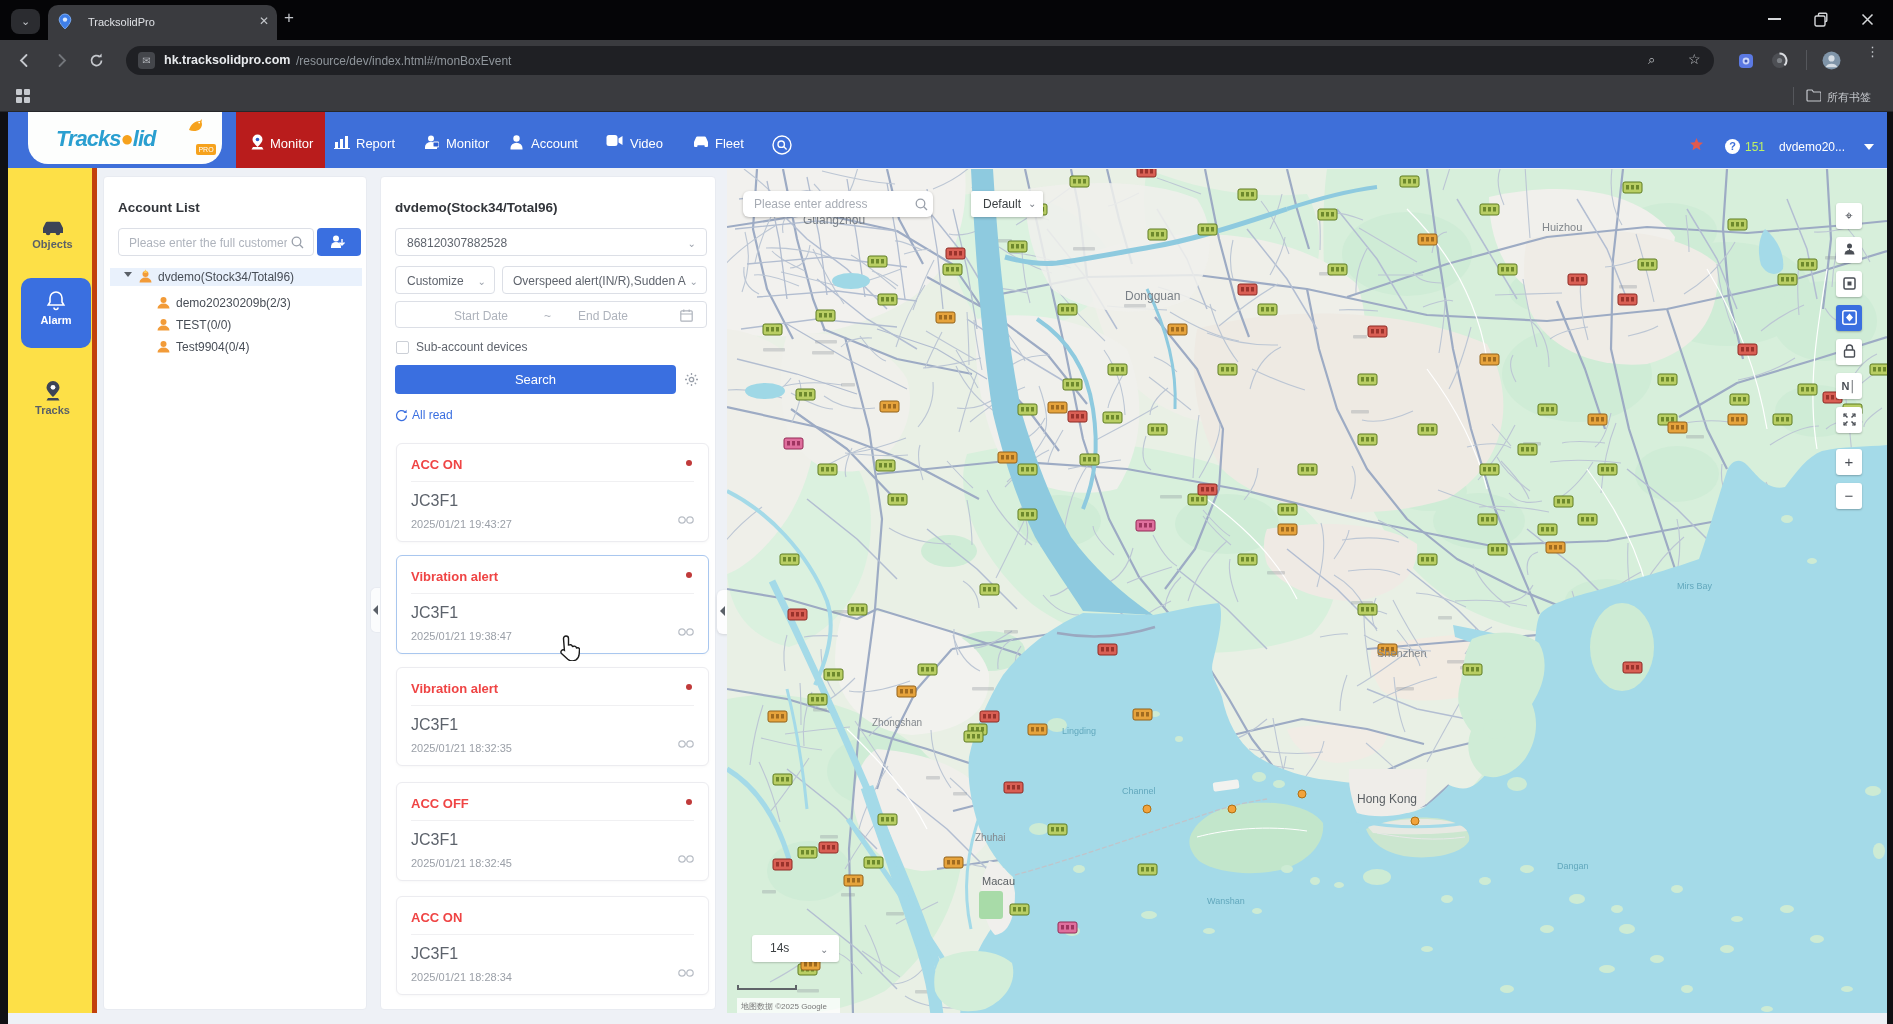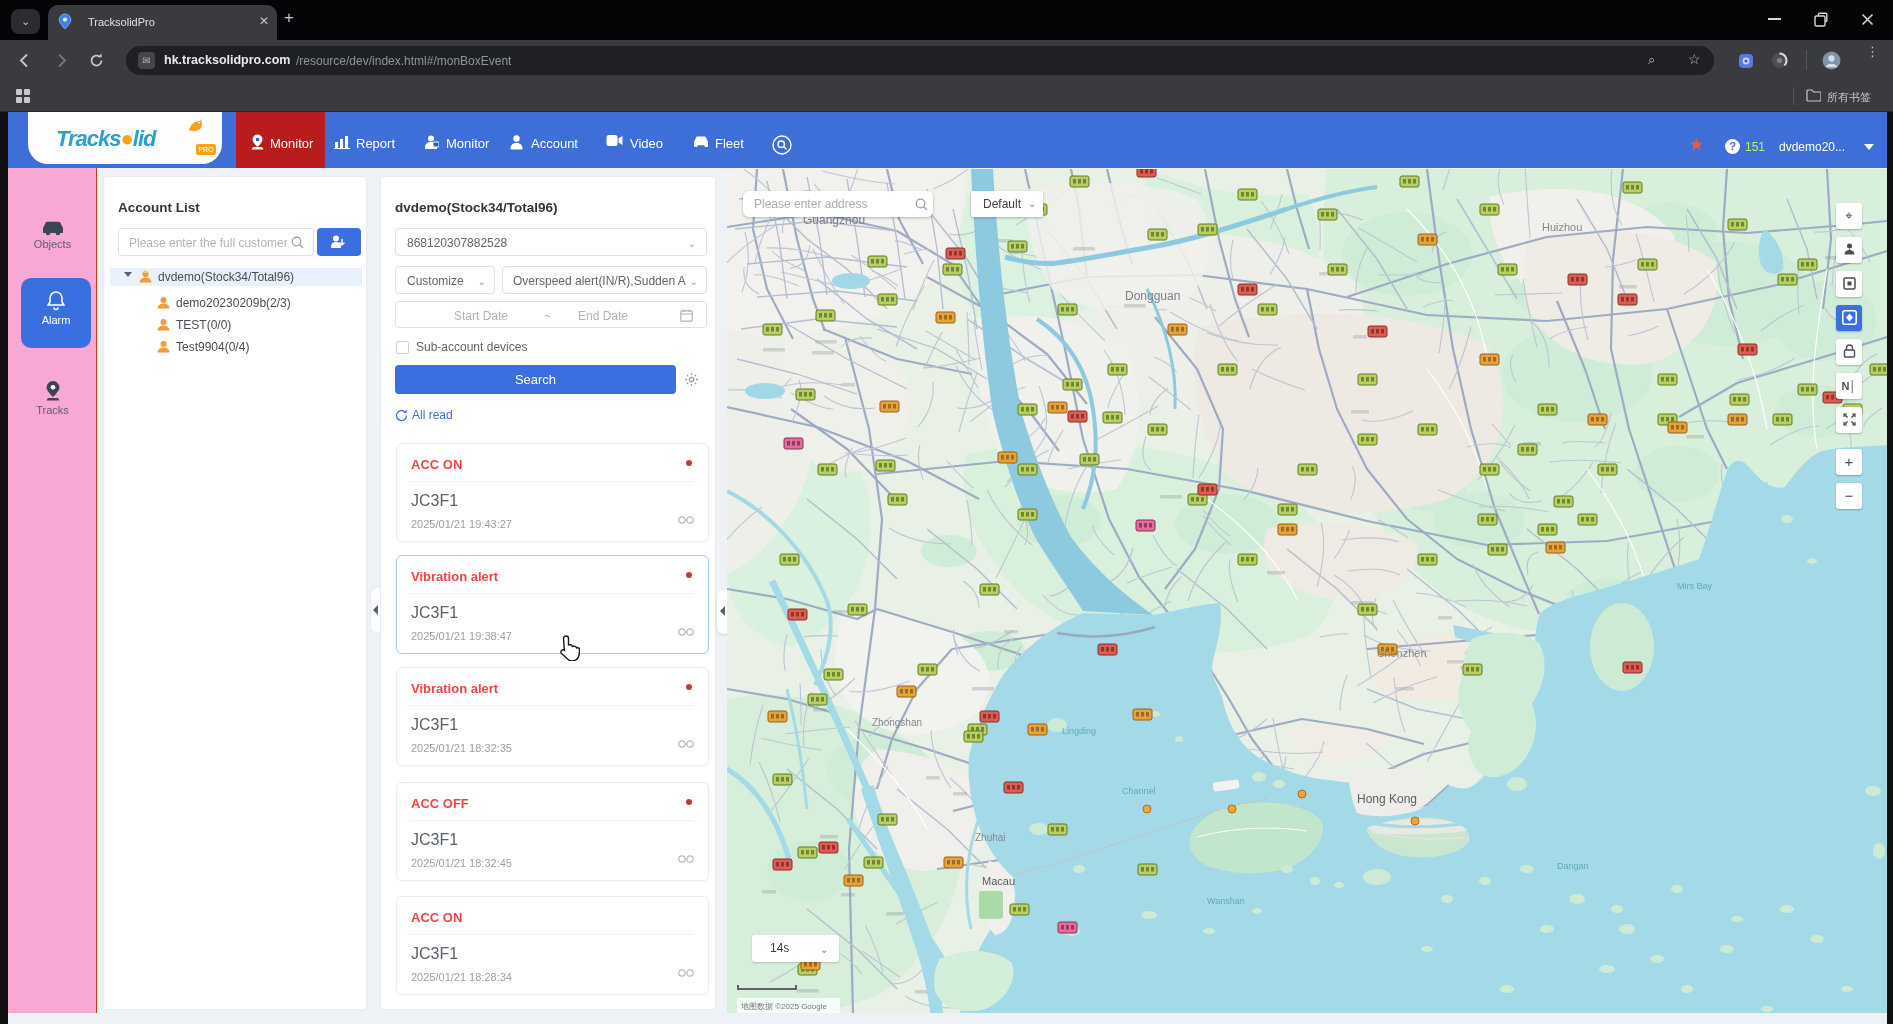--- a/index.html
+++ b/index.html
@@ -24,21 +24,21 @@
 
 #page{position:absolute;left:0;top:112px;width:1893px;height:912px;background:#eef1f6;}
 #navbar{position:absolute;left:0;top:0;width:1893px;height:56px;background:#3e6fd9;}
 #logoplate{position:absolute;left:28px;top:0;width:194px;height:52px;background:#fdfefd;border-radius:0 0 20px 20px;}
 #logo{position:absolute;left:28px;top:14px;font-size:22px;font-weight:bold;font-style:italic;color:#2a9fd0;letter-spacing:-1px;}
 .mitem{position:absolute;top:0;height:56px;color:#fff;font-size:13px;}
 .mico{position:absolute;top:22px;}
 .mtxt{position:absolute;top:24px;white-space:nowrap;}
 #monitor{background:#b91c1c;text-align:center;}
 
-#rail{position:absolute;left:8px;top:56px;width:89px;height:856px;background:#f9a8d4;border-right:1px solid #c2410c;}
+#rail{position:absolute;left:8px;top:56px;width:89px;height:856px;background:#fde047;border-right:5px solid #c2410c;font-weight:bold;}
 .ritem{position:absolute;left:0;width:89px;text-align:center;color:#5a6068;font-size:11px;}
 #alarmbtn{position:absolute;left:13px;top:110px;width:70px;height:70px;background:#3a6fe0;border-radius:10px;color:#fff;font-size:11px;text-align:center;}
 
 #panelA{position:absolute;left:103px;top:64px;width:264px;height:834px;background:#fff;border:1px solid #e8ebf1;border-radius:4px;}
 #panelB{position:absolute;left:380px;top:64px;width:336px;height:834px;background:#fff;border:1px solid #e8ebf1;border-radius:4px;}
 .ptitle{position:absolute;left:14px;top:23px;font-size:13.5px;font-weight:bold;color:#32353a;}
 .inp{position:absolute;border:1px solid #dcdfe6;border-radius:4px;background:#fff;}
 .ph{color:#aeb3bc;font-size:12px;}
 .sel-caret{position:absolute;color:#9aa0aa;font-size:10px;}
 

